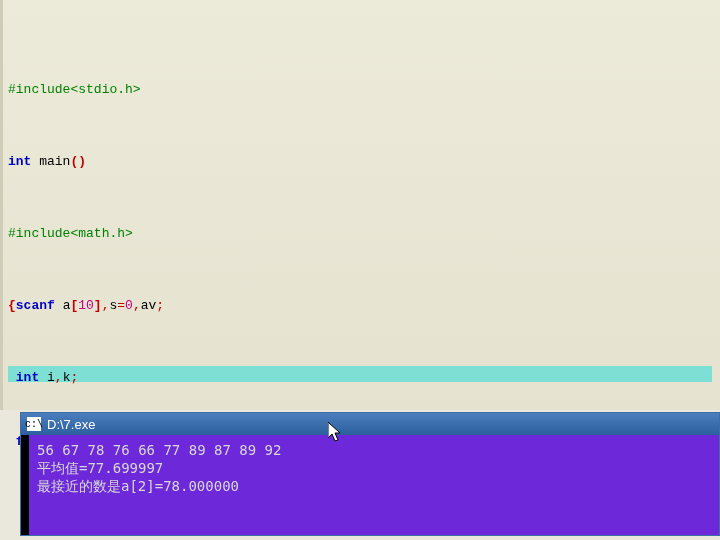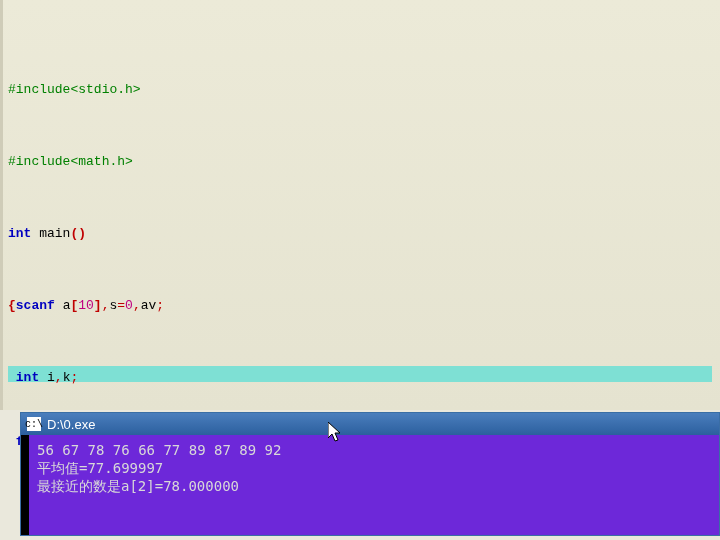--- a/index.html
+++ b/index.html
@@ -91,40 +91,40 @@
   width: 3px;
   background: #cfccb8;
 }
 </style>
 </head>
 <body>
 
 <div class="editor">
   <div class="gutter-strip"></div>
   <span class="line"><span class="pre">#include</span><span class="pre">&lt;stdio.h&gt;</span></span>
+  <span class="line"><span class="kw">int</span><span class="id"> main</span><span class="br">()</span></span>
   <span class="line"><span class="pre">#include</span><span class="pre">&lt;math.h&gt;</span></span>
-  <span class="line"><span class="kw">int</span><span class="id"> main</span><span class="br">()</span></span>
   <span class="line"><span class="br">{</span><span class="kw">scanf</span><span class="id"> a</span><span class="br">[</span><span class="num">10</span><span class="br">]</span><span class="op">,</span><span class="id">s</span><span class="op">=</span><span class="num">0</span><span class="op">,</span><span class="id">av</span><span class="op">;</span></span>
   <span class="hl-line"><span class="id"> </span><span class="kw">int</span><span class="id"> i</span><span class="op">,</span><span class="id">k</span><span class="op">;</span></span>
   <span class="line"><span> </span><span class="kw">for</span><span class="br">(</span><span class="id">i</span><span class="op">=</span><span class="num">0</span><span class="op">;</span><span class="id">i</span><span class="op">&lt;</span><span class="num">10</span><span class="op">;</span><span class="id">i</span><span class="op">++</span><span class="br">)</span></span>
   <span class="line"><span>    </span><span class="br">{</span><span class="id">scanf</span><span class="br">(</span><span class="str">"%f"</span><span class="op">,</span><span class="op">&amp;</span><span class="id">a</span><span class="br">[</span><span class="id">i</span><span class="br">]</span><span class="br">)</span><span class="op">;</span></span>
   
   
   
   
   
   
   
   
 </div>
 
 <div class="console-frame">
   <div class="titlebar">
     <div class="titlebar-icon">c:\</div>
-    <div class="titlebar-text">D:\0.exe</div>
+    <div class="titlebar-text">D:\7.exe</div>
   </div>
   <div class="console"><span>56 67 78 76 66 77 89 87 89 92</span>
 <span>平均值=77.699997</span>
 <span>最接近的数是a[2]=78.000000</span>
 <span> </span>
 </div>
 </div>
 
 <svg class="cursor-arrow" width="16" height="22" viewBox="0 0 16 22">
   <path d="M0,0 L0,16 L4,12 L7,19 L10,18 L7,11 L12,11 Z" fill="#fff" stroke="#000" stroke-width="1"></path>

